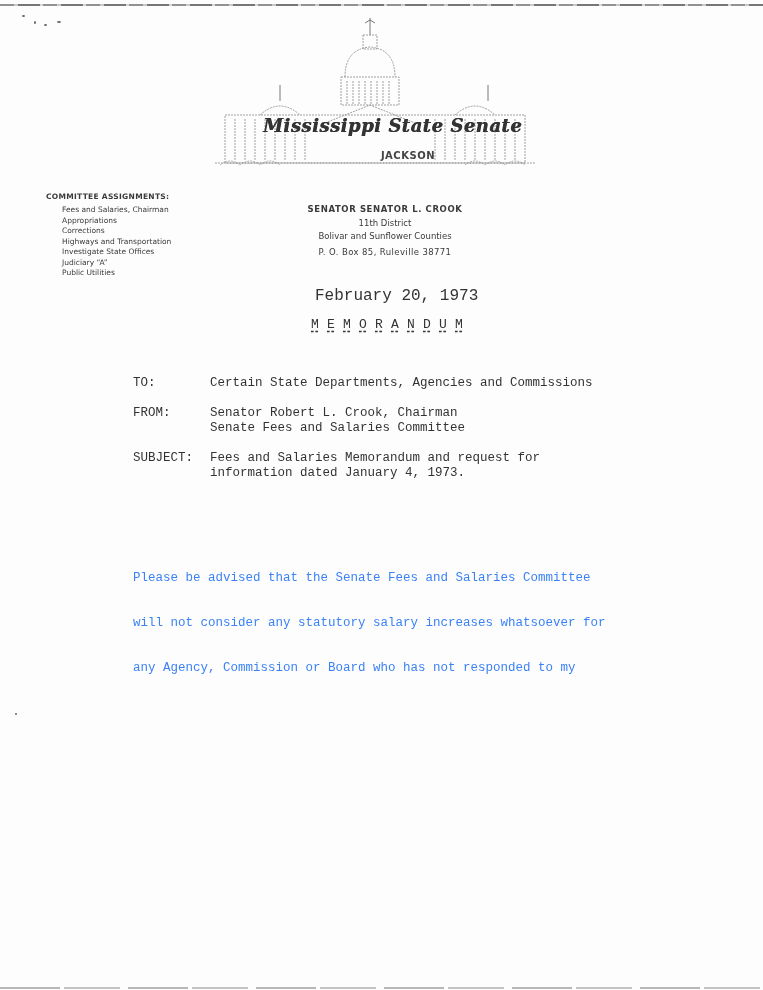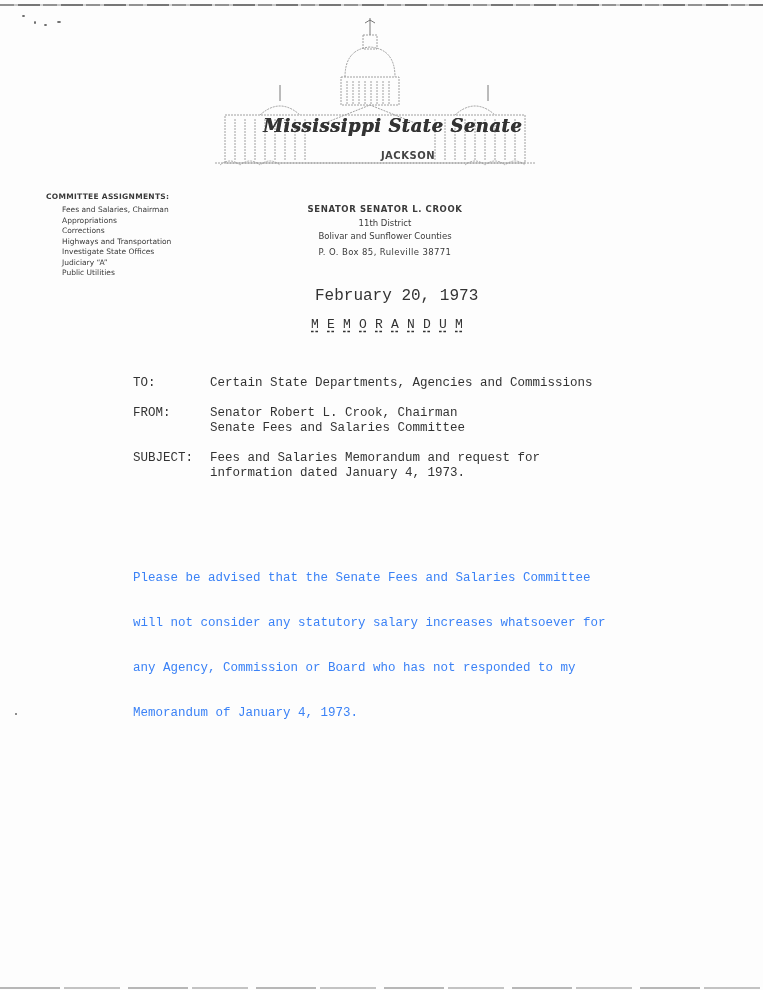--- a/index.html
+++ b/index.html
@@ -140,16 +140,15 @@
 <div class="field subject">
   <span class="label">SUBJECT:</span>
   <span class="value">Fees and Salaries Memorandum and request for</span>
   <span class="value" style="top:15px">information dated January 4, 1973.</span>
 </div>
 
 <div class="body-para">
   <div>Please be advised that the Senate Fees and Salaries Committee</div>
   <div>will not consider any statutory salary increases whatsoever for</div>
   <div>any Agency, Commission or Board who has not responded to my</div>
-  <div>Memorandum of January 4, 1973.</div>
 </div>
 
 <div class="bottom-rule"></div>
 
 </body></html>

